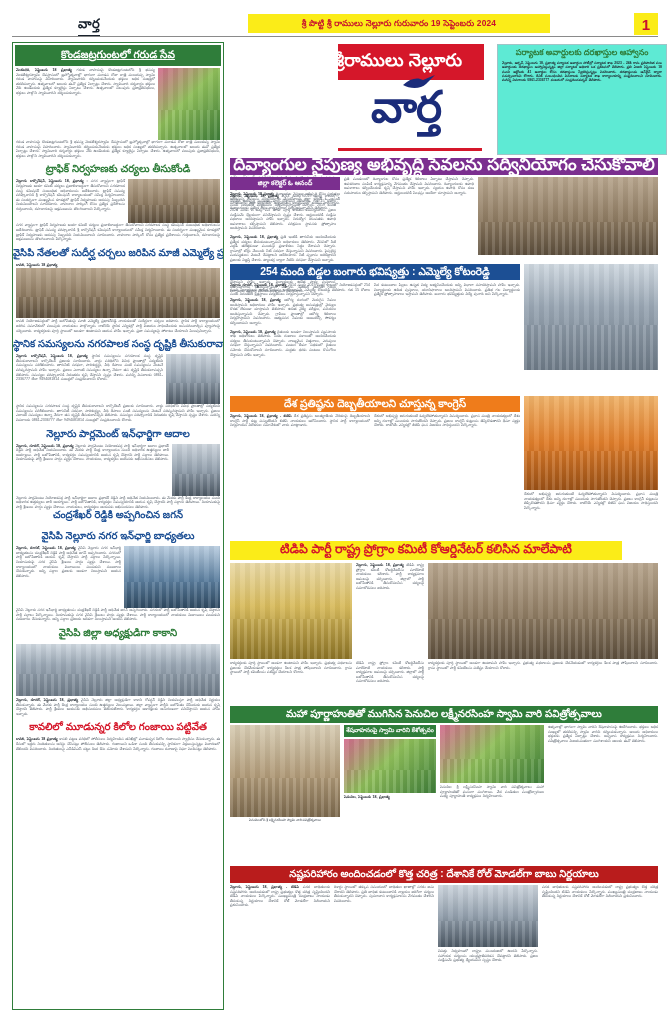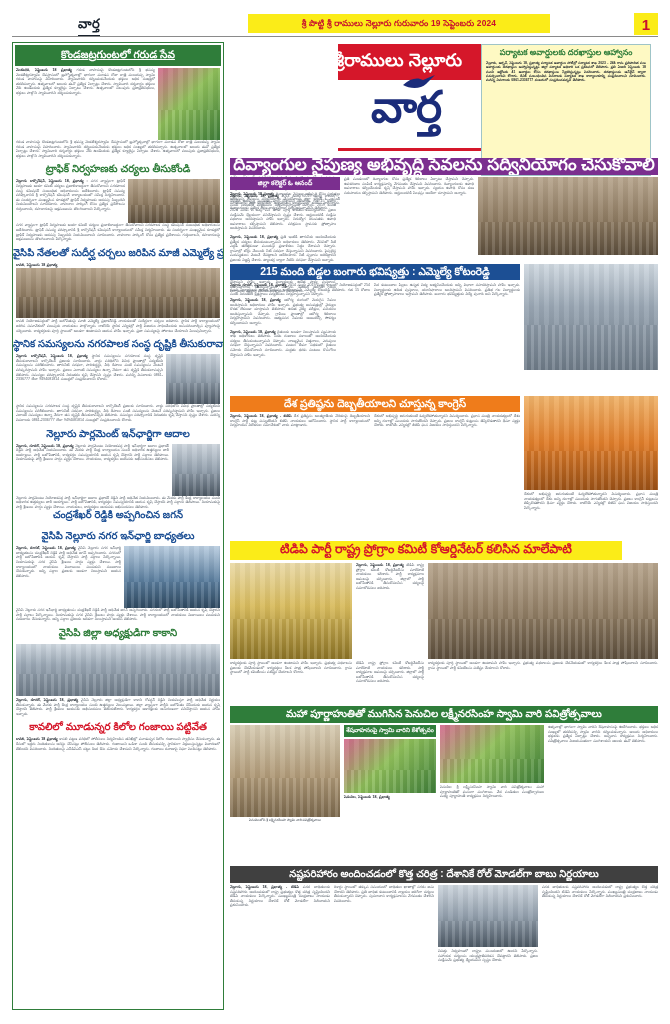--- a/index.html
+++ b/index.html
@@ -77,36 +77,36 @@
     display:flex; align-items:center; justify-content:center;
   }
   .mast-varta span { color:#1b2c7a; font-size: 44px; font-weight: bold; letter-spacing:-1px; }
   .mast-bird {
     position:absolute; left: 170px; top: 30px; width: 34px; height: 18px;
   }
   .mast-underline { position:absolute; left:100px; top:104px; width:150px; height:2.6px; background:#d5172a; }
 
   
   .tr-box {
-    position: absolute; left: 481px; top: 44px; width: 170px; height: 132px;
-    border: 1px solid #9fc4c7; background: #fef9c3; padding: 3px 4px; overflow: hidden;
+    position: absolute; left: 497px; top: 44px; width: 170px; height: 111px;
+    border: 1px solid #9fc4c7; background: #5eead4; padding: 3px 4px; overflow: hidden;
   }
   .tr-head { color:#2f7d3a; font-size:8.2px; font-weight:bold; text-align:center; margin-bottom:2px; white-space:nowrap; }
 
   
   .banner {
     position: absolute; display:flex; align-items:center; justify-content:center;
     font-weight: bold; white-space: nowrap; overflow:hidden;
   }
   .b-purple { background:#7b2f8f; color:#fff; }
   .b-blue   { background:#1c4f94; color:#fff; }
   .b-orange { background:#ef7c1b; color:#fff; }
   .b-yellow { background:#fbec18; color:#d5172a; }
   .b-green  { background:#2f7d3a; color:#fff; }
-  .b-navy   { background:#404040; color:#fff; }
+  .b-navy   { background:#b91c1c; color:#fff; }
 
   
   .lhead {
     background:#2f7d3a; color:#fff; font-weight:bold; font-size:10.5px;
     text-align:center; padding:3px 2px; white-space:nowrap; overflow:hidden;
   }
   .lhead-green-text { color:#2f7d3a; font-weight:bold; font-size:10.2px; text-align:center; padding:2px 0; white-space:nowrap;}
   .lhead-blue-text  { color:#1c4f94; font-weight:bold; font-size:10px;  text-align:center; padding:2px 0; white-space:nowrap;}
   .lhead-red-text   { color:#d5172a; font-weight:bold; font-size:10.2px; text-align:center; padding:2px 0; white-space:nowrap;}
 
@@ -246,21 +246,21 @@
   <div class="banner b-purple" style="left:230px; top:158px; width:428px; height:17px; font-size:17px;">దివ్యాంగుల నైపుణ్య అభివృద్ధి సేవలను సద్వినియోగం చేసుకోవాలి</div>
   <div style="position:absolute; left:230px; top:177px; width:428px; height:80px; display:flex; gap:4px;">
     <div style="width:110px;">
       <div style="background:#7b2f8f; color:#fff; font-size:6.5px; font-weight:bold; text-align:center; padding:2px 0;">జిల్లా కలెక్టర్ ఓ ఆనంద్</div>
       <div class="txt" style="margin-top:2px;"><b>నెల్లూరు, సెప్టెంబరు 18 ప్రభాత్య</b> <span>దివ్యాంగుల నైపుణ్య అభివృద్ధి కోసం ప్రభుత్వం అందిస్తున్న సేవలను సద్వినియోగం చేసుకోవాలని జిల్లా కలెక్టర్ ఓ ఆనంద్ సూచించారు. జిల్లా కలెక్టరేట్‌లో నిర్వహించిన కార్యక్రమంలో ఆయన పాల్గొన్నారు. దివ్యాంగులకు ప్రత్యేక శిక్షణ కార్యక్రమాలు నిర్వహిస్తున్నామని తెలిపారు.</span></div>
     </div>
     <div class="txt" style="width:130px;"><span>ప్రతి మండలంలో దివ్యాంగుల కోసం ప్రత్యేక శిబిరాలు ఏర్పాటు చేస్తామని చెప్పారు. ఉపకరణాల పంపిణీ కార్యక్రమాన్ని వేగవంతం చేస్తామని వివరించారు. దివ్యాంగులకు ఉపాధి అవకాశాలు కల్పించేందుకు కృషి చేస్తామని హామీ ఇచ్చారు. స్వయం ఉపాధి కోసం రుణ సదుపాయం కల్పిస్తామని తెలిపారు. అర్హులందరికీ పింఛన్లు అందేలా చూస్తామని అన్నారు.</span></div>
     <div class="photo ph-indoor" style="flex:1;height:78px;"></div>
   </div>
 
-  <div class="banner b-blue" style="left:230px; top:264px; width:290px; height:16px; font-size:10.5px;">215 మంది బిడ్డల బంగారు భవిష్యత్తు : ఎమ్మెల్యే కోటంరెడ్డి</div>
+  <div class="banner b-blue" style="left:230px; top:264px; width:290px; height:16px; font-size:10.5px;">254 మంది బిడ్డల బంగారు భవిష్యత్తు : ఎమ్మెల్యే కోటంరెడ్డి</div>
   <div class="photo ph-crowd" style="position:absolute; left:524px; top:264px; width:134px; height:106px;"></div>
   <div style="position:absolute; left:230px; top:283px; width:290px; height:104px; display:flex; gap:4px;">
     <div class="txt" style="width:140px;"><b>నెల్లూరు రూరల్, సెప్టెంబరు 18, ప్రభాత్య</b> <span>2014 నుంచి 2019 మధ్య కాలంలో నియోజకవర్గంలో 254 మంది విద్యార్థులకు ఉచిత విద్యను అందించామని ఎమ్మెల్యే కోటంరెడ్డి తెలిపారు. గత 15 రోజుల నుంచి నిరంతరం క్షేత్రస్థాయి పర్యటనలు నిర్వహిస్తున్నానని చెప్పారు.</span></div>
     <div class="txt" style="flex:1;"><span>పేద కుటుంబాల పిల్లలు ఉన్నత విద్య అభ్యసించేందుకు అన్ని విధాలా సహకరిస్తామని హామీ ఇచ్చారు. విద్యార్థులకు ఉచిత పుస్తకాలు, యూనిఫారాలు అందిస్తామని వివరించారు. ప్రతిభ గల విద్యార్థులకు ప్రత్యేక ప్రోత్సాహకాలు ఇస్తామని తెలిపారు. బంగారు భవిష్యత్తుకు విద్యే పునాది అని పేర్కొన్నారు.</span></div>
   </div>
 
   <div class="banner b-orange" style="left:230px; top:396px; width:290px; height:16px; font-size:10.5px;">దేశ ప్రతిష్ఠను దెబ్బతీయాలని చూస్తున్న కాంగ్రెస్</div>
   <div class="photo ph-saffron" style="position:absolute; left:524px; top:396px; width:134px; height:94px;"></div>
   <div style="position:absolute; left:230px; top:414px; width:290px; height:118px; display:flex; gap:4px;">
     <div class="txt" style="width:140px;"><b>నెల్లూరు, సెప్టెంబరు 18, ప్రభాత్య - బిజెపి</b> <span>దేశ ప్రతిష్ఠను అంతర్జాతీయ వేదికలపై దెబ్బతీయాలని కాంగ్రెస్ పార్టీ కుట్ర పన్నుతోందని బిజెపి నాయకులు ఆరోపించారు. స్థానిక పార్టీ కార్యాలయంలో నిర్వహించిన విలేకరుల సమావేశంలో వారు మాట్లాడారు.</span></div>

